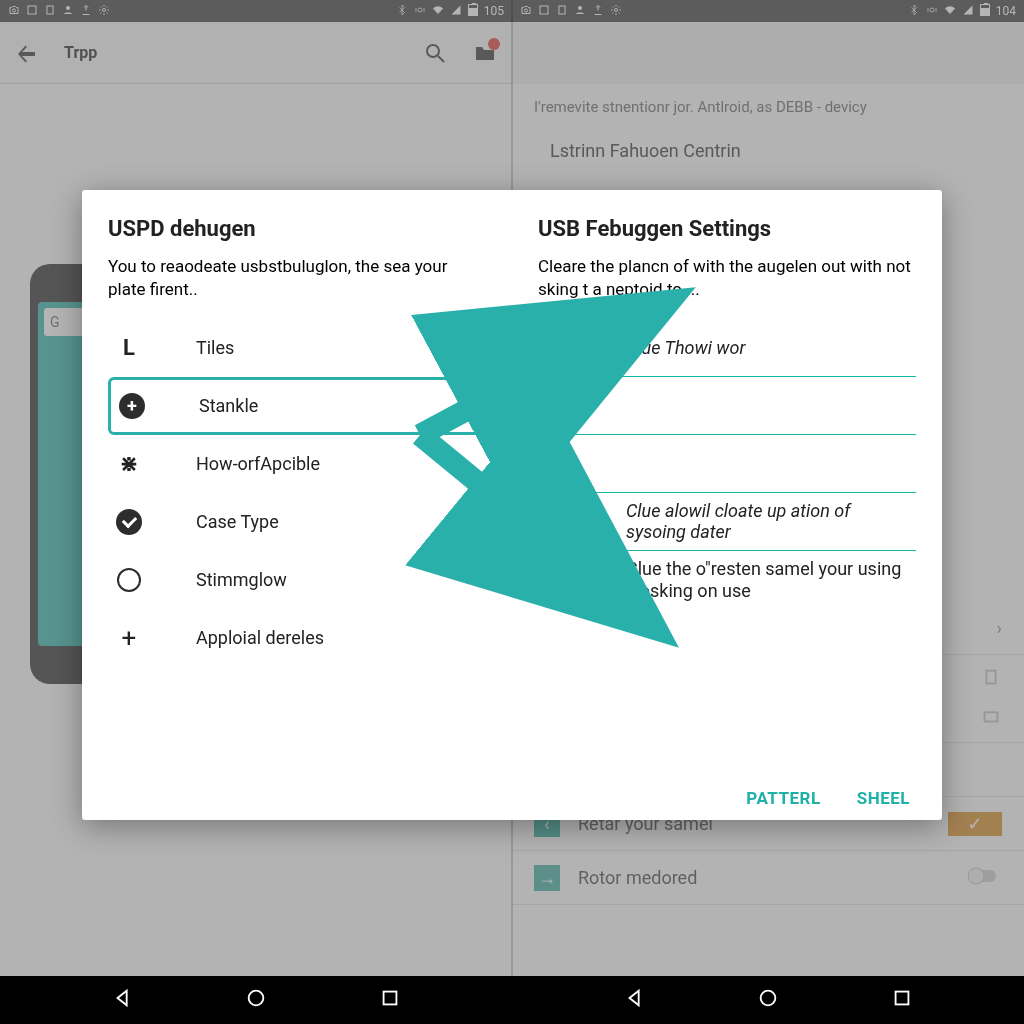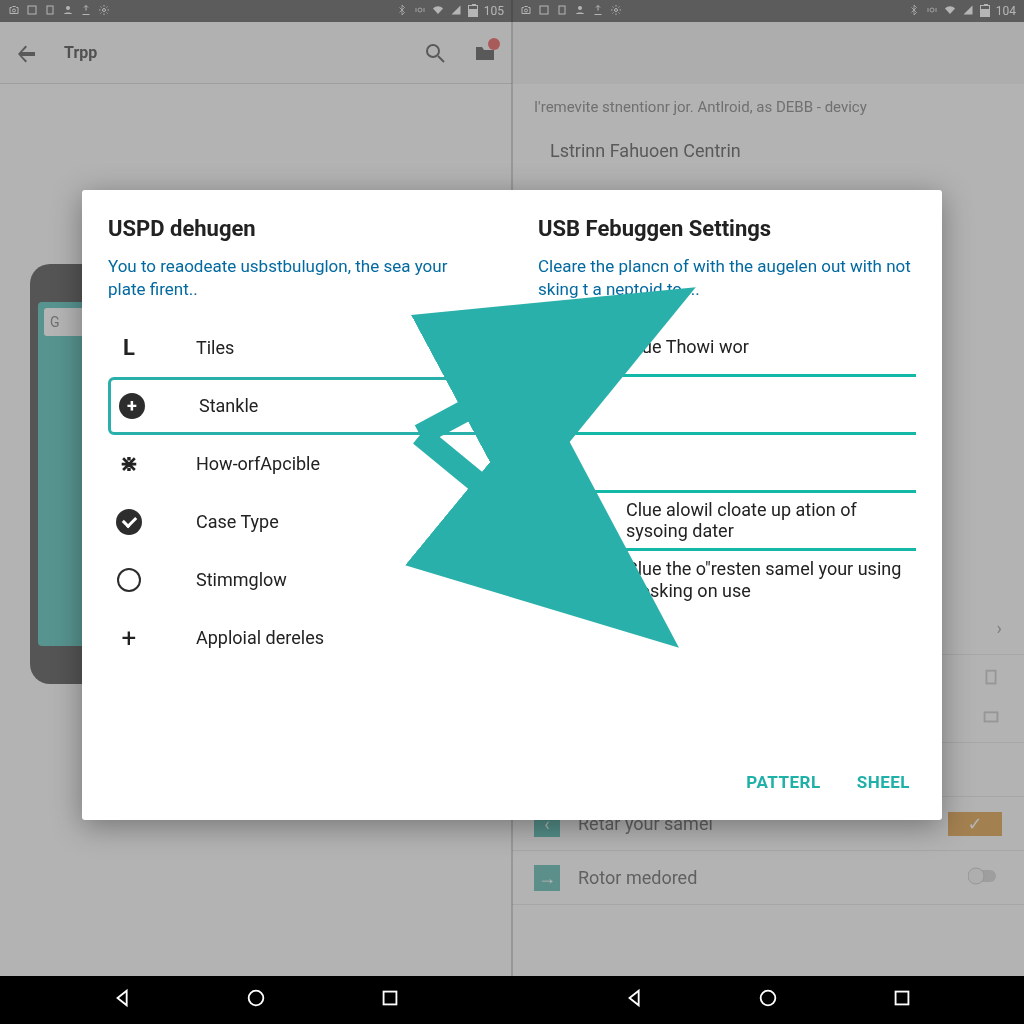--- a/index.html
+++ b/index.html
@@ -34,21 +34,21 @@
   .status {
     height: 22px;
     background: #3a3a3a;
     color: #fff;
     font-size: 12px;
     display: flex;
     align-items: center;
     padding: 0 8px;
     justify-content: space-between;
   }
-  .status .s-left, .status .s-right { display:flex; gap:6px; align-items:center; }
+  .status .s-left, .status .s-right { display:flex; gap:6px; }
   .status svg { width:12px; height:12px; fill:#fff; }
   .batt { width:10px; height:12px; border:1px solid #fff; position:relative; }
   .batt::after { content:""; position:absolute; left:0; bottom:0; width:100%; height:70%; background:#fff; }
   .batt::before { content:""; position:absolute; top:-2px; left:3px; width:4px; height:2px; background:#fff; }
 
   
   .appbar {
     height: 62px;
     background: #f7f7f7;
     border-bottom: 1px solid #ccc;
@@ -103,30 +103,30 @@
   .dialog {
     position:absolute;
     left:82px; top:190px;
     width:860px; height:630px;
     background:#fff;
     border-radius:3px;
     box-shadow:0 6px 30px rgba(0,0,0,0.35);
     z-index:30;
     display:flex;
   }
-  .dlg-col { width:50%; padding:26px 26px 18px 26px; display:flex; flex-direction:column; }
+  .dlg-col { width:50%; padding:26px 26px 2px 26px; display:flex; flex-direction:column; }
   .dlg-title { font-size:22px; font-weight:700; color:#222; margin-bottom:14px; }
-  .dlg-sub { font-size:17px; color:#0369a1; line-height:1.35; margin-bottom:18px; }
+  .dlg-sub { font-size:17px; color:#000000; line-height:1.35; margin-bottom:18px; }
   .opt {
     height:58px; display:flex; align-items:center; gap:20px;
     font-size:18px; color:#222; padding:0 6px;
   }
   .opt .ic { width:30px; height:30px; display:flex; align-items:center; justify-content:center; }
   .opt.highlight { border:3px solid #2ab0aa; border-radius:6px; }
-  .opt.div { border-bottom:3px solid #14b8a6; }
+  .opt.div { border-bottom:1px solid #14b8a6;font-style:italic; }
   .opt .txt { flex:1; line-height:1.2;margin-left:32px; }
   .dlg-actions { margin-top:auto; display:flex; justify-content:flex-end; gap:36px; padding:10px 6px; }
   .dlg-actions .btn { color:#1fb0a8; font-weight:700; font-size:17px; letter-spacing:0.5px; }
   .opt .L { font-size:22px; font-weight:700; }
   .circle-fill { width:26px; height:26px; background:#2d2d2d; border-radius:50%; display:flex; align-items:center; justify-content:center; color:#fff; font-size:18px; font-weight:700; }
   .circle-check { width:26px; height:26px; background:#2d2d2d; border-radius:50%; display:flex; align-items:center; justify-content:center; }
   .circle-check::after { content:""; width:10px; height:6px; border-left:3px solid #fff; border-bottom:3px solid #fff; transform:rotate(-45deg); margin-top:-3px; }
   .circle-outline { width:24px; height:24px; border:2.5px solid #2d2d2d; border-radius:50%; }
   .square-outline { width:22px; height:22px; border:2.5px solid #2d2d2d; }
   .square-fill { width:20px; height:20px; background:#2d2d2d; position:relative; }

